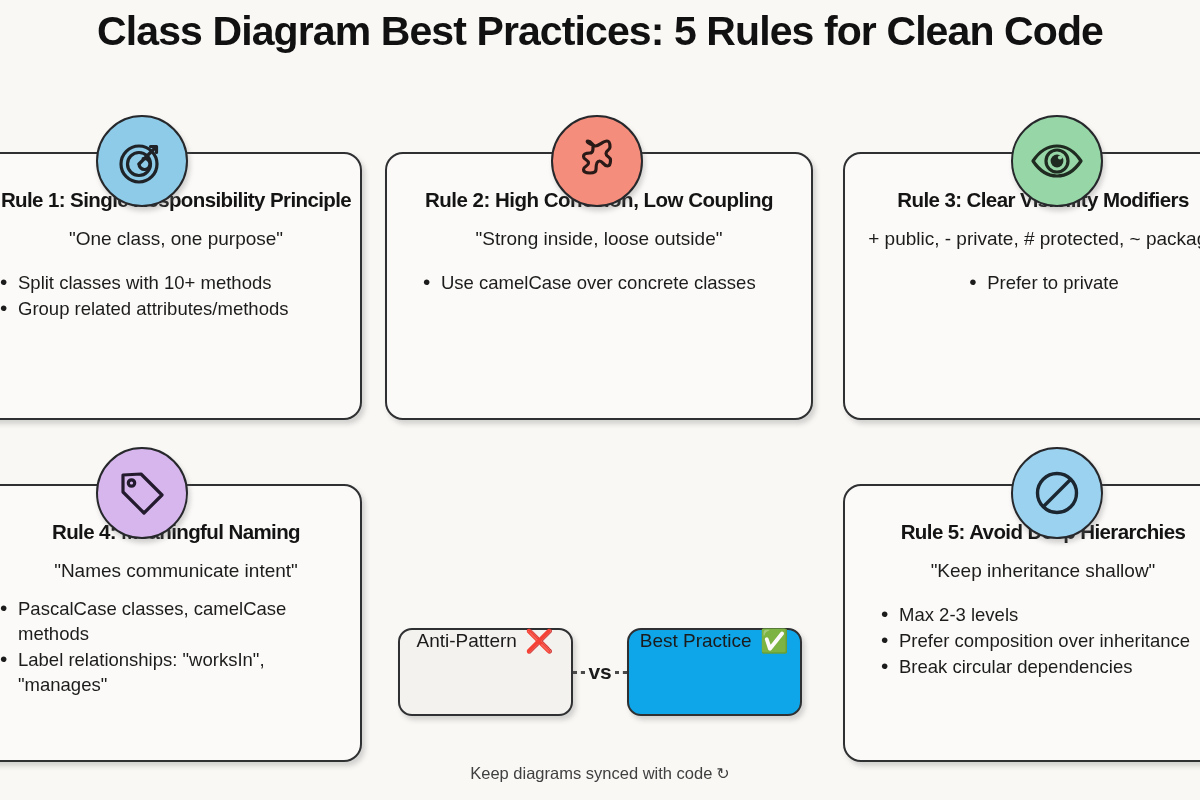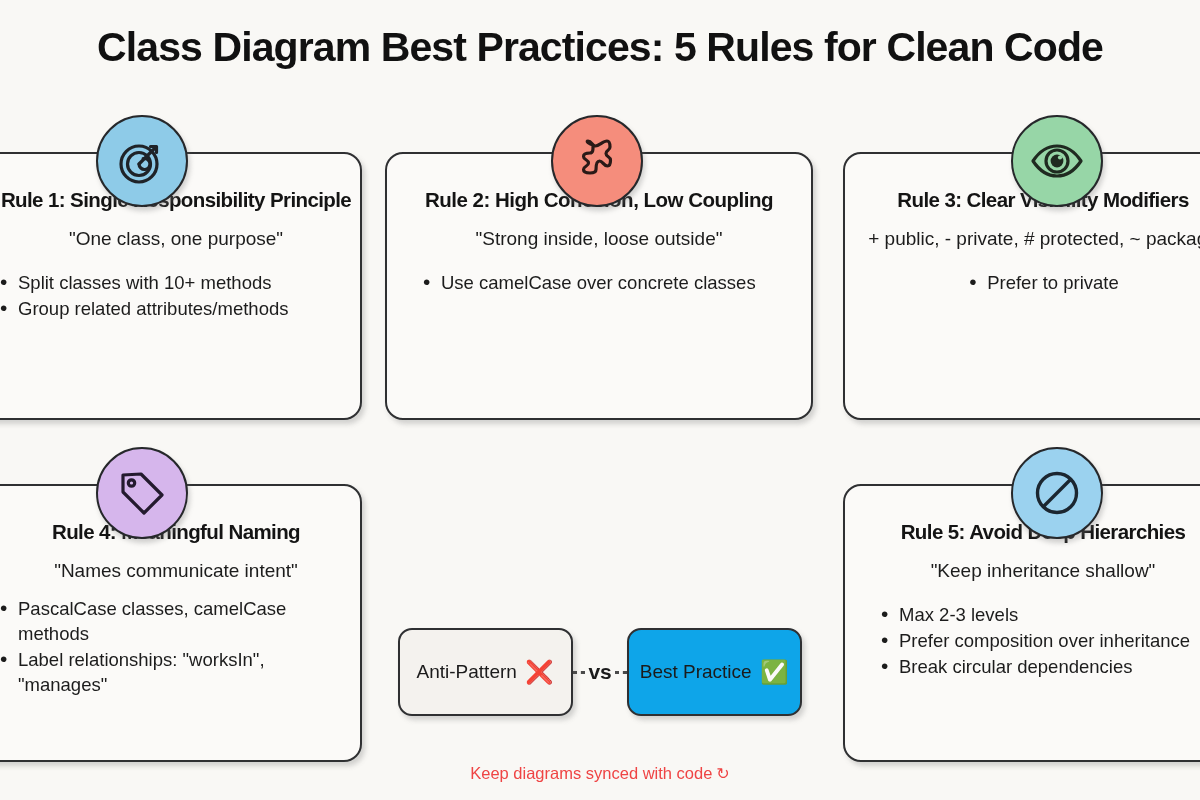--- a/index.html
+++ b/index.html
@@ -10,21 +10,21 @@
   body {
     background: #f9f8f5;
     font-family: "Liberation Sans", sans-serif;
     color: #1b1b1b;
     position: relative;
   }
 
   
   #title {
     position: absolute;
-    top: 24px; left: 0; width: 1200px;
+    top: 8px; left: 0; width: 1200px;
     text-align: center;
     font-size: 41px;
     font-weight: 700;
     letter-spacing: -0.9px;
     white-space: nowrap;
     color: #111111;
   }
 
   
   .card {
@@ -108,21 +108,21 @@
     position: absolute;
     left: 398px; top: 627px;
     width: 404px; height: 90px;
     display: flex; align-items: center;
   }
   .pill {
     border: 2.5px solid #2f3032;
     border-radius: 14px;
     box-shadow: 3px 4px 5px rgba(120,120,120,0.30);
     height: 88px;
-    display: flex; align-items: center; justify-content: center;
+    display: flex; justify-content: center;
     font-size: 19px;
     white-space: nowrap;
     padding: 0 16px;
   }
   #pill-anti { background: #f4f2ee; width: 175px; }
   #pill-best { background: #0ea5e9; width: 175px; }
   .pill .mark { margin-left: 9px; font-size: 23px; line-height: 1; }
   #vs-connector {
     flex: 1;
     display: flex; align-items: center; justify-content: center;
@@ -140,21 +140,21 @@
     padding: 0 4px;
     letter-spacing: -0.2px;
   }
 
   
   #footer {
     position: absolute;
     left: 0; top: 764px; width: 1200px;
     text-align: center;
     font-size: 16.5px;
-    color: #ef4444;
+    color: #404040;
     white-space: nowrap;
   }
   #footer .sync-icon { margin-left: 4px; font-size: 16px; }
 </style>
 </head>
 <body>
 
 <div id="title">Class Diagram Best Practices: 5 Rules for Clean Code</div>
 
 <div class="card" id="card-1">

